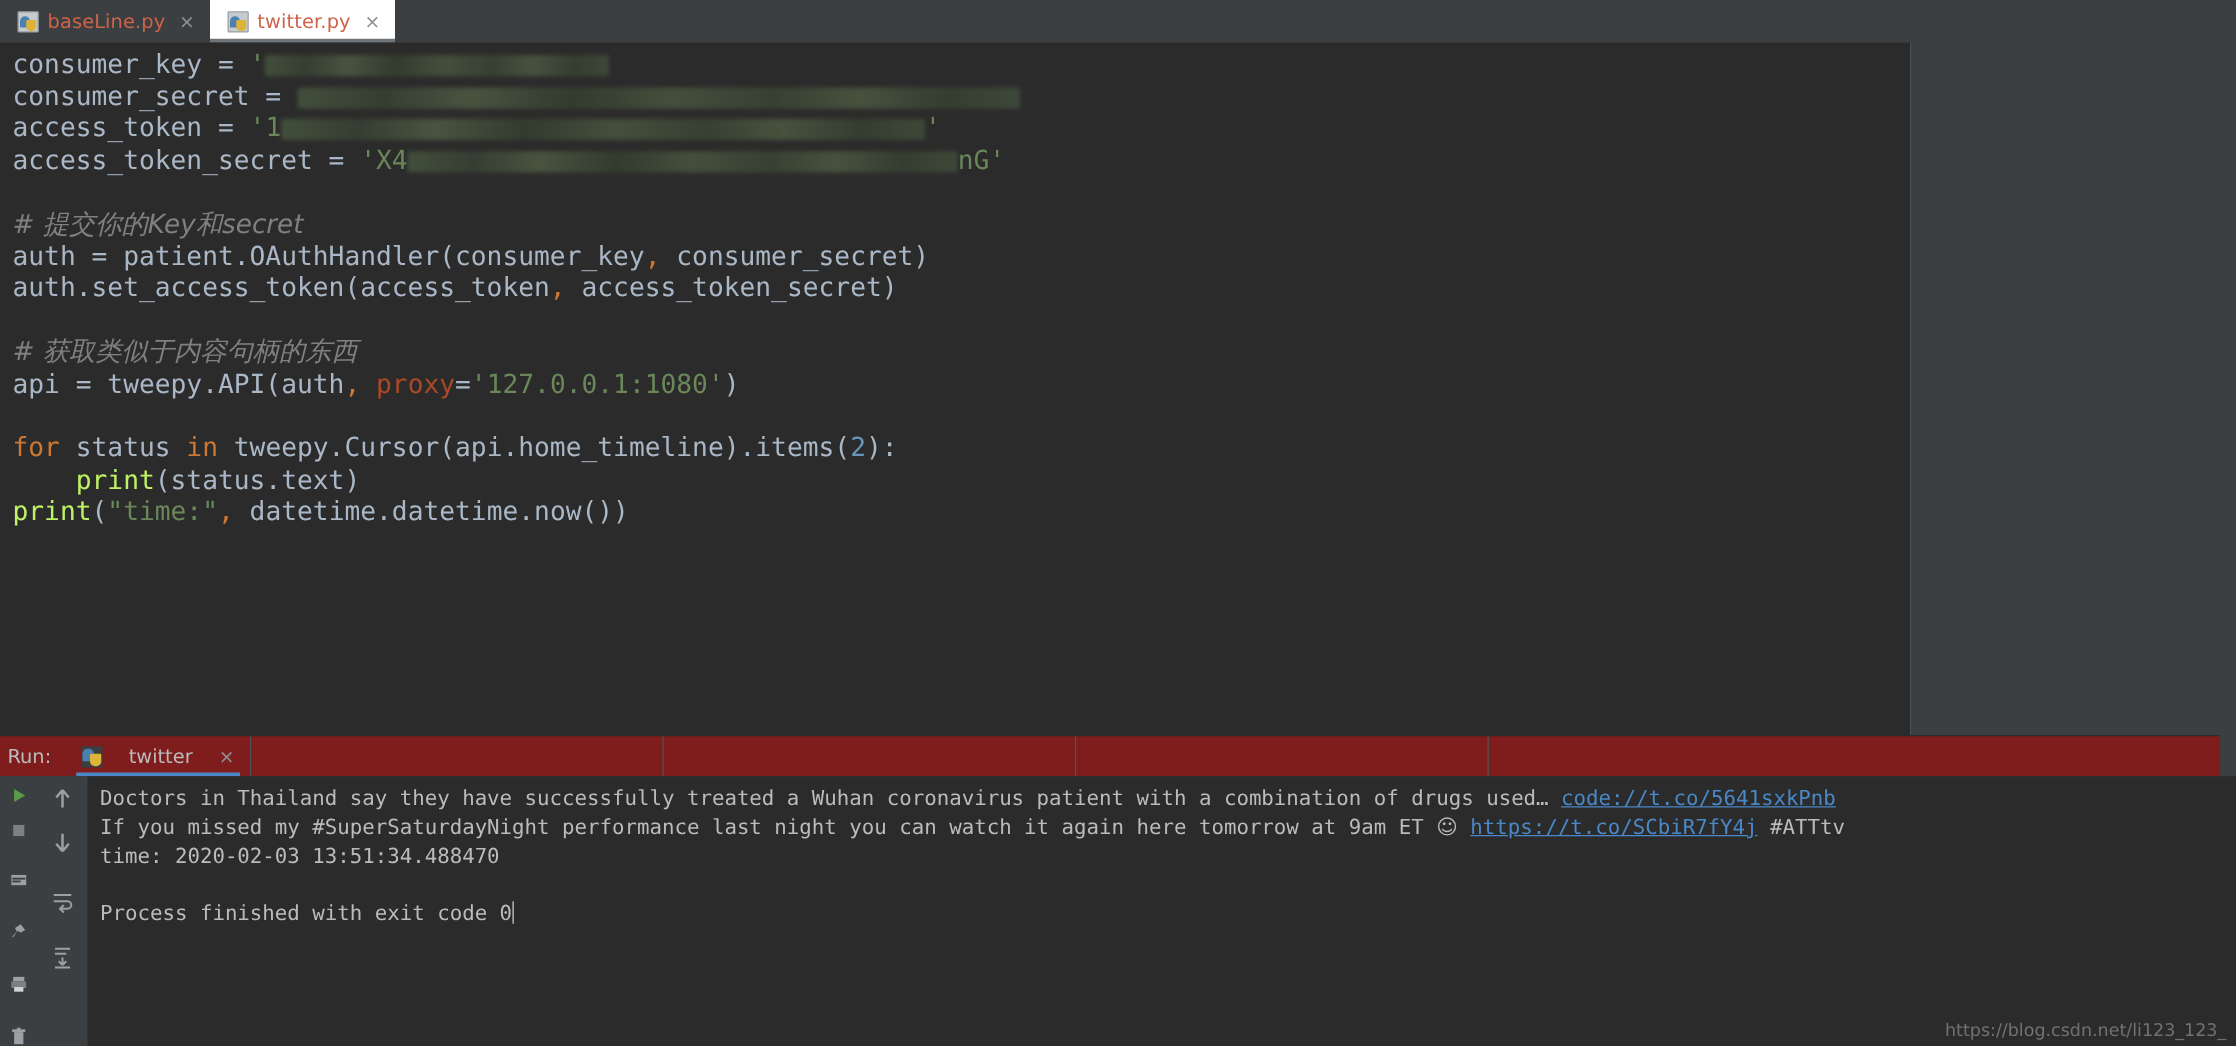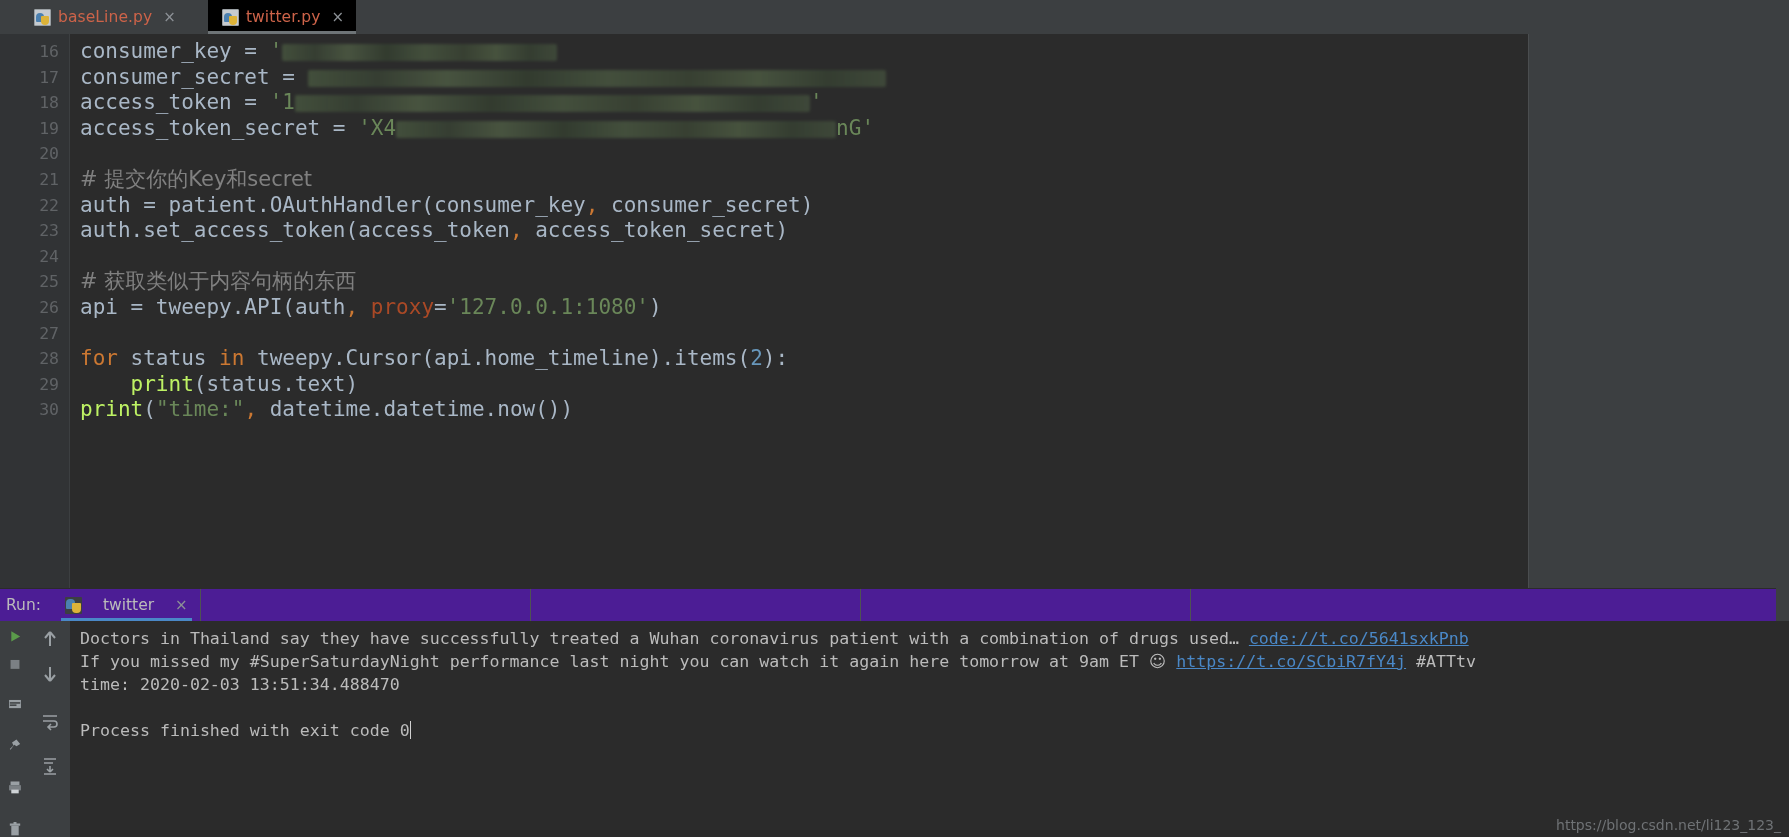--- a/index.html
+++ b/index.html
@@ -22,23 +22,22 @@
     background: #3c3f41;
     display: flex; align-items: stretch;
   }
   .tab {
     display: flex; align-items: center; gap: 7px;
     padding: 0 12px 0 14px;
     font-size: 16px;
     color: #d8603c;
     cursor: default;
     position: relative;
-    margin-left: 20px;
-  }
-  .tab.active { background: #000000; }
+  }
+  .tab.active { background: #ffffff; }
   .tab.active::after {
     content: ""; position: absolute; left: 0; right: 0; bottom: 0;
     height: 3px; background: #6e7477;
   }
   .tab .tablabel { color: #cd6349; font-size: 15.5px; letter-spacing: .1px;}
   .tab .closex {
     color: #8c9196; font-size: 15px; margin-left: 4px;
     line-height: 1; font-family: "DejaVu Sans", sans-serif;
   }
   .pyicon {
@@ -92,21 +91,21 @@
     color: #a9b7c6;
     white-space: pre;
   }
   .k  { color: #cc7832; margin-top: 16px; }          
   .s  { color: #6a8759; }          
   .n  { color: #6897bb; }          
   .c  { color: #808080; }
   .pf { color: #bef264; }          
   .pn { color: #aa4926; }
   .comma { color: #cc7832; }
-  .cjk { font-family: "DejaVu Sans", "Liberation Sans", sans-serif; }
+  .cjk { font-family: "DejaVu Sans", "Liberation Sans", sans-serif; font-style: italic; }
 
   
   .redact {
     display: inline-block;
     height: 17px;
     vertical-align: -3px;
     border-radius: 2px;
     background:
       linear-gradient(90deg,
         rgba(70,84,62,.95) 0%, rgba(56,66,52,.9) 12%, rgba(78,92,68,.9) 24%,
@@ -124,21 +123,21 @@
   .editor-right .border-l { position:absolute; left:0; top:0; bottom:0; width:1px; background:#4a4d4f; }
 
   .caret {
     display:inline-block; width:1px; height:18px; background:#d0d0d0;
     vertical-align:-3px;
   }
 
   
   .runbar {
     position: absolute; top: 588px; left: 0; right: 13px; height: 33px;
-    background: #4c1d95;
+    background: #7f1d1d;
     display: flex; align-items: center;
     border-top: 1px solid #2b2b2b;
   }
   .runlabel {
     color: #bbbbbb; font-size: 15.5px; padding: 0 12px 0 6px;
   }
   .runtab {
     display: flex; align-items: center; gap: 21px;
     padding: 0 12px; height: 100%;
     position: relative;
@@ -216,37 +215,20 @@
           <span class="snakeY"></span>
       </span>
       <span class="tablabel">twitter.py</span>
       <span class="closex">×</span>
     </div>
   </div>
 
   <div class="editor-wrap">
     <div class="editor">
 
-      <div class="gutter">
-        <div class="ln">16</div>
-        <div class="ln">17</div>
-        <div class="ln">18</div>
-        <div class="ln">19</div>
-        <div class="ln">20</div>
-        <div class="ln">21</div>
-        <div class="ln">22</div>
-        <div class="ln">23</div>
-        <div class="ln">24</div>
-        <div class="ln">25</div>
-        <div class="ln">26</div>
-        <div class="ln">27</div>
-        <div class="ln">28</div>
-        <div class="ln">29</div>
-        <div class="ln">30</div>
-      </div>
 
       <div class="codearea">
 
         <div class="cline"><span>consumer_key</span><span> = </span><span class="s">'</span><span class="redact" style="width:275px"></span></div>
 
         <div class="cline"><span>consumer_secret</span><span> = </span><span class="redact" style="width:578px"></span></div>
 
         <div class="cline"><span>access_token</span><span> = </span><span class="s">'</span><span class="s">1</span><span class="redact" style="width:515px"></span><span class="s">'</span></div>
 
         <div class="cline"><span>access_token_secret</span><span> = </span><span class="s">'</span><span class="s">X4</span><span class="redact" style="width:440px"></span><span class="s">nG'</span></div>

